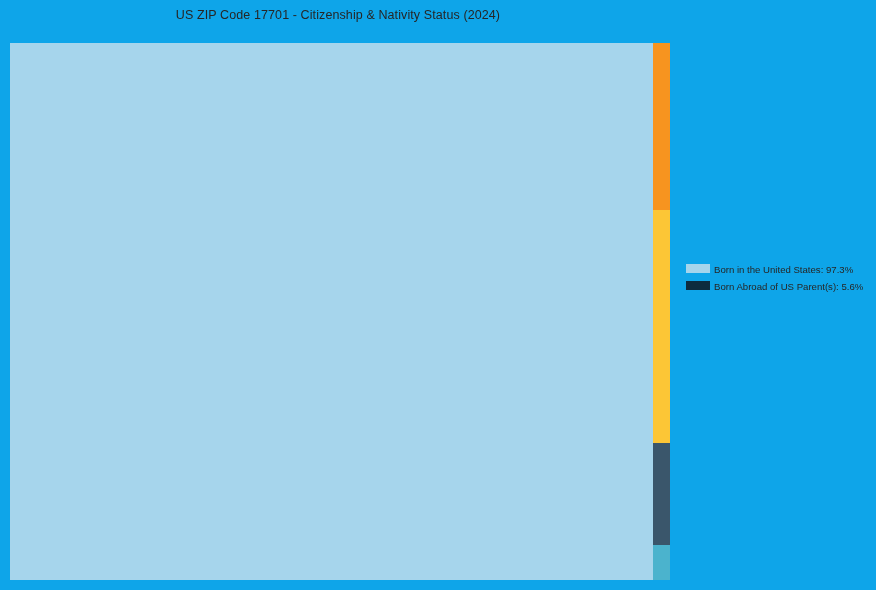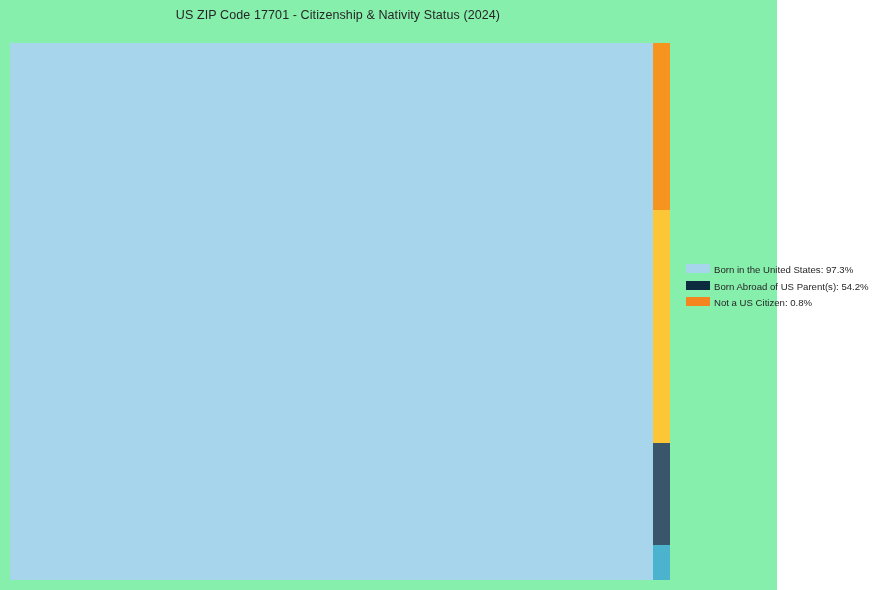--- a/index.html
+++ b/index.html
@@ -8,23 +8,23 @@
     background: #ffffff;
   }
   body {
     width: 889px;
     height: 590px;
     font-family: "Liberation Sans", sans-serif;
     overflow: hidden;
   }
   #figure {
     position: relative;
-    width: 777px;
+    width: 876px;
     height: 590px;
-    background: #86efac;
+    background: #0ea5e9;
   }
   #chart-title {
     position: absolute;
     left: 0;
     top: 8px;
     width: 676px;
     text-align: center;
     font-size: 12.5px;
     color: #262626;
     letter-spacing: 0.1px;
@@ -79,21 +79,17 @@
     <div class="tile" style="left: 97.42%; top: 93.4%; width: 2.58%; height: 6.6%; background: rgb(75, 179, 205);"></div>
   </div>
 
   <div id="legend">
     <div class="legend-row">
       <span class="legend-swatch" style="background: rgb(166, 213, 236);"></span>
       <span class="legend-label">Born in the United States: 97.3%</span>
     </div>
     <div class="legend-row">
       <span class="legend-swatch" style="background: rgb(13, 43, 62);"></span>
-      <span class="legend-label">Born Abroad of US Parent(s): 54.2%</span>
-    </div>
-    <div class="legend-row">
-      <span class="legend-swatch" style="background: rgb(245, 134, 31);"></span>
-      <span class="legend-label">Not a US Citizen: 0.8%</span>
+      <span class="legend-label">Born Abroad of US Parent(s): 5.6%</span>
     </div>
   </div>
 
 </div>
 
 </body></html>

